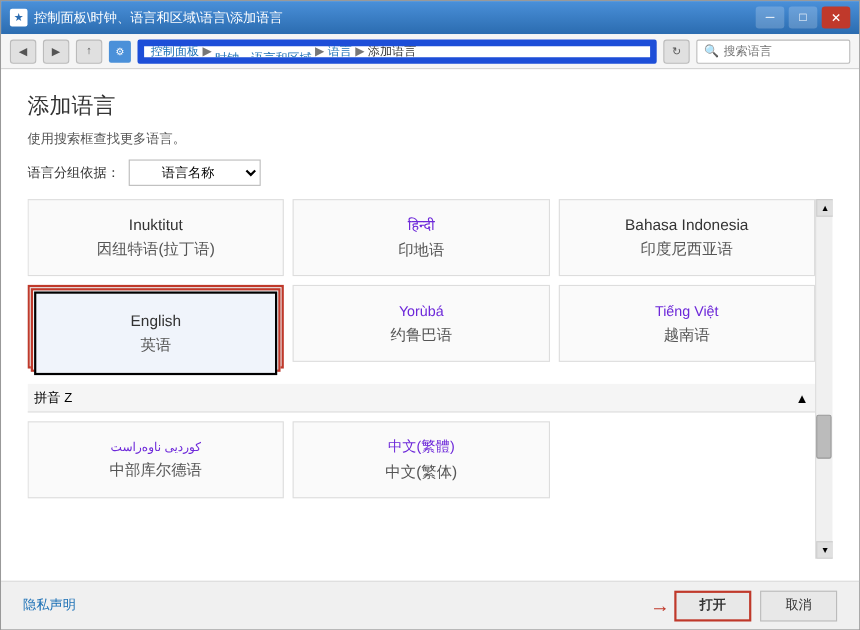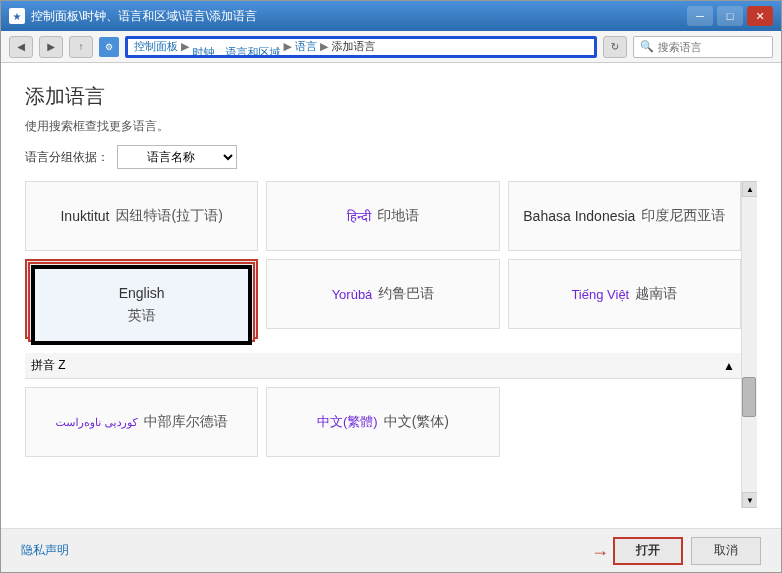--- a/index.html
+++ b/index.html
@@ -93,21 +93,21 @@
       align-items: center;
       justify-content: center;
       font-size: 10px;
       color: #555;
     }
 
     .breadcrumb-bar {
       flex: 1;
       height: 22px;
       background: white;
-      border: 3px solid #1d4ed8;
+      border: 6px solid #1d4ed8;
       border-radius: 2px;
       display: flex;
       align-items: center;
       padding: 0 6px;
       font-size: 11px;
       color: #1a6fb5;
       overflow: hidden;
     }
 
     .breadcrumb-sep {
@@ -178,21 +178,21 @@
     }
 
     .lang-item {
       border: 1px solid #ddd;
       background: #fafafa;
       padding: 10px;
       text-align: center;
       cursor: pointer;
       min-height: 70px;
       display: flex;
-      flex-direction: row;
+      flex-direction: column;
       align-items: center;
       justify-content: center;
       gap: 6px;
     }
 
     .lang-name-en {
       font-size: 14px;
       color: #333;
     }
 
@@ -372,21 +372,21 @@
               <div class="lang-name-en">Bahasa Indonesia</div>
               <div class="lang-name-zh">印度尼西亚语</div>
             </div>
           </div>
 
           <div style="display:grid;grid-template-columns:repeat(3,1fr);gap:8px;margin-bottom:8px;align-items:start;">
 
             <div style="position:relative;padding:6px 6px 0 6px;">
               <div style="position:absolute;top:0;left:0;right:0;bottom:6px;border:2px solid #c0392b;background:#e8e8e8;z-index:1;"></div>
               <div style="position:absolute;top:3px;left:3px;right:3px;bottom:3px;border:2px solid #c0392b;background:#eee;z-index:2;"></div>
-              <div class="stack-front" style="border:4px solid #000000;background:#f0f4fb;padding:16px 10px;text-align:center;display:flex;flex-direction:column;align-items:center;justify-content:center;gap:6px;min-height:75px;position:relative;z-index:3;">
+              <div class="stack-front" style="border:2px solid #000000;background:#f0f4fb;padding:16px 10px;text-align:center;display:flex;flex-direction:column;align-items:center;justify-content:center;gap:6px;min-height:75px;position:relative;z-index:3;">
                 <div class="lang-name-en">English</div>
                 <div class="lang-name-zh">英语</div>
               </div>
             </div>
             <div class="lang-item">
               <div class="lang-name-native">Yorùbá</div>
               <div class="lang-name-zh">约鲁巴语</div>
             </div>
             <div class="lang-item">
               <div class="lang-name-native">Tiếng Việt</div>

